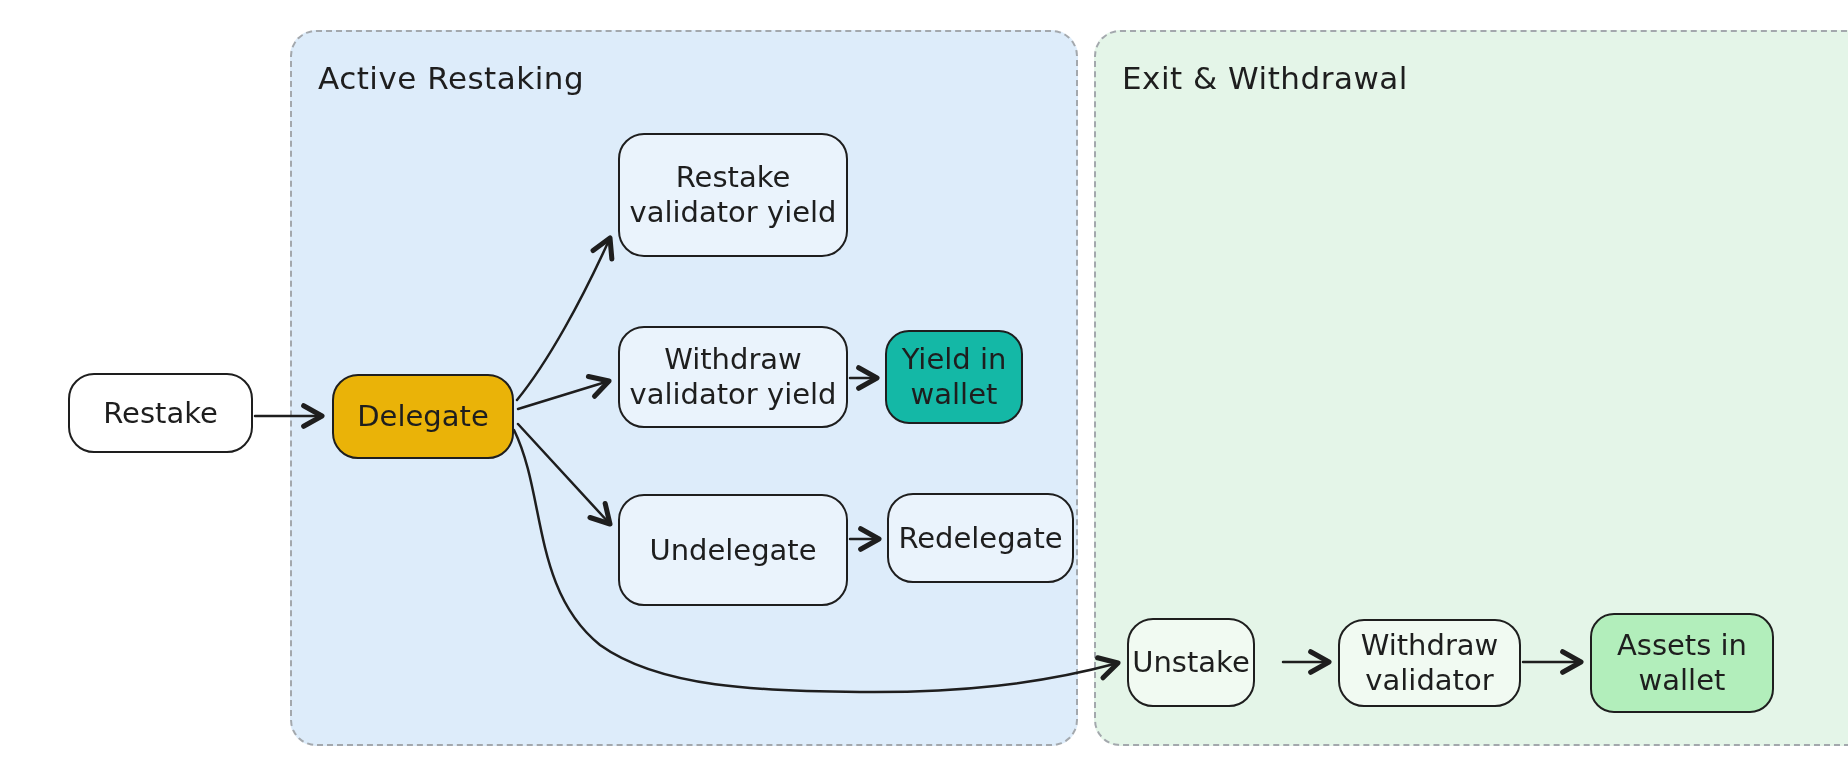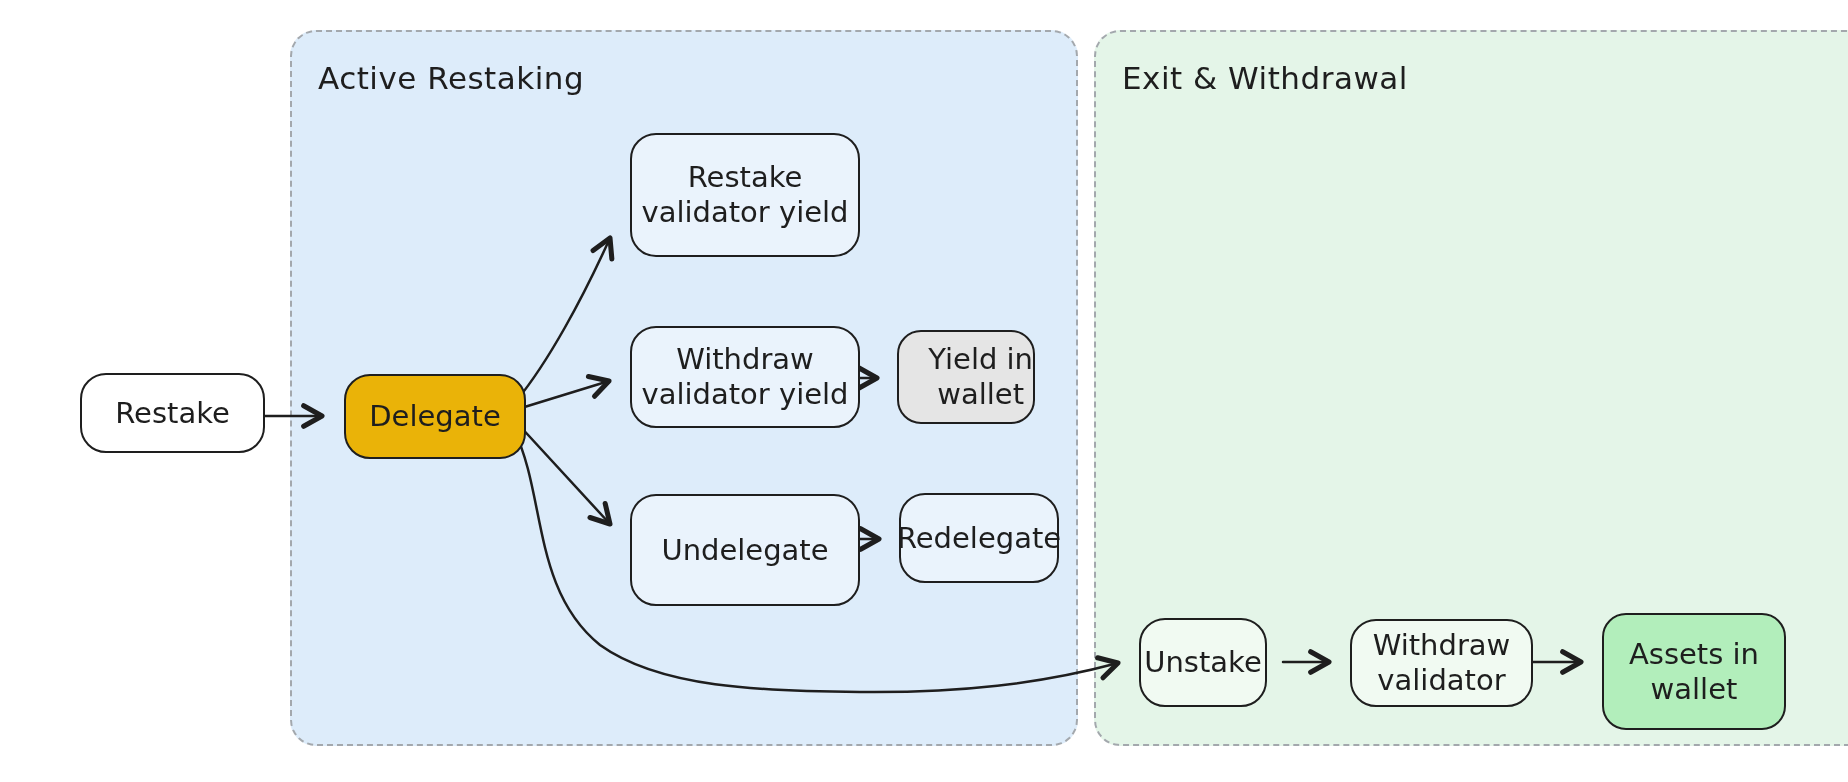--- a/index.html
+++ b/index.html
@@ -22,36 +22,36 @@
   .container-label{
     position:absolute;left:26px;top:28px;
     font-size:31px;color:var(--ink);letter-spacing:0.5px;
   }
   .edges{position:absolute;left:0;top:0;width:1848px;height:782px;z-index:2;}
   .edge{fill:none;stroke:var(--ink);stroke-width:2.5;stroke-linecap:round;}
   .arrowhead{fill:none;stroke:var(--ink);stroke-width:2.2;stroke-linecap:round;stroke-linejoin:round;}
   .node{
     position:absolute;z-index:3;
     border:2.5px solid var(--ink);border-radius:26px;
-    display:flex;align-items:center;justify-content:center;margin-left:12px;
+    display:flex;align-items:center;justify-content:center;
   }
   .node-label{
     white-space:pre-line;text-align:center;
     font-size:29px;line-height:1.2;color:var(--ink);
   }
   .n0{left:68px;top:373px;width:185px;height:80px;}
   .n1{left:332px;top:374px;width:182px;height:85px;}
   .n2{left:618px;top:133px;width:230px;height:124px;}
   .n3{left:618px;top:326px;width:230px;height:102px;}
   .n4{left:885px;top:330px;width:138px;height:94px;border-radius:24px;}
   .n5{left:618px;top:494px;width:230px;height:112px;}
-  .n6{left:887px;top:493px;width:160px;height:90px;}
+  .n6{left:887px;top:493px;width:187px;height:90px;}
   .n7{left:1127px;top:618px;width:128px;height:89px;}
   .n8{left:1338px;top:619px;width:183px;height:88px;}
-  .n9{left:1590px;top:613px;width:184px;height:117px;border-radius:24px;}
+  .n9{left:1590px;top:613px;width:184px;height:100px;border-radius:24px;}
 </style>
 </head>
 <body>
 
 <div class="canvas">
 
   <div class="container c0" style="background-color: rgb(221, 236, 250);">
     <div class="container-label">Active Restaking</div>
   </div>
   <div class="container c1" style="background-color: rgb(228, 245, 232);">
@@ -82,21 +82,21 @@
     <span class="node-label">Delegate</span>
   </div>
   <div class="node n2" style="background-color: rgb(234, 243, 252);">
     <span class="node-label">Restake
 validator yield</span>
   </div>
   <div class="node n3" style="background-color: rgb(234, 243, 252);">
     <span class="node-label">Withdraw
 validator yield</span>
   </div>
-  <div class="node n4" style="background-color: #e5e5e5; justify-content: flex-end;">
+  <div class="node n4" style="background-color: #14b8a6;">
     <span class="node-label">Yield in
 wallet</span>
   </div>
   <div class="node n5" style="background-color: rgb(234, 243, 252);">
     <span class="node-label">Undelegate</span>
   </div>
   <div class="node n6" style="background-color: rgb(234, 243, 252);">
     <span class="node-label">Redelegate</span>
   </div>
   <div class="node n7" style="background-color: rgb(241, 250, 242);">

